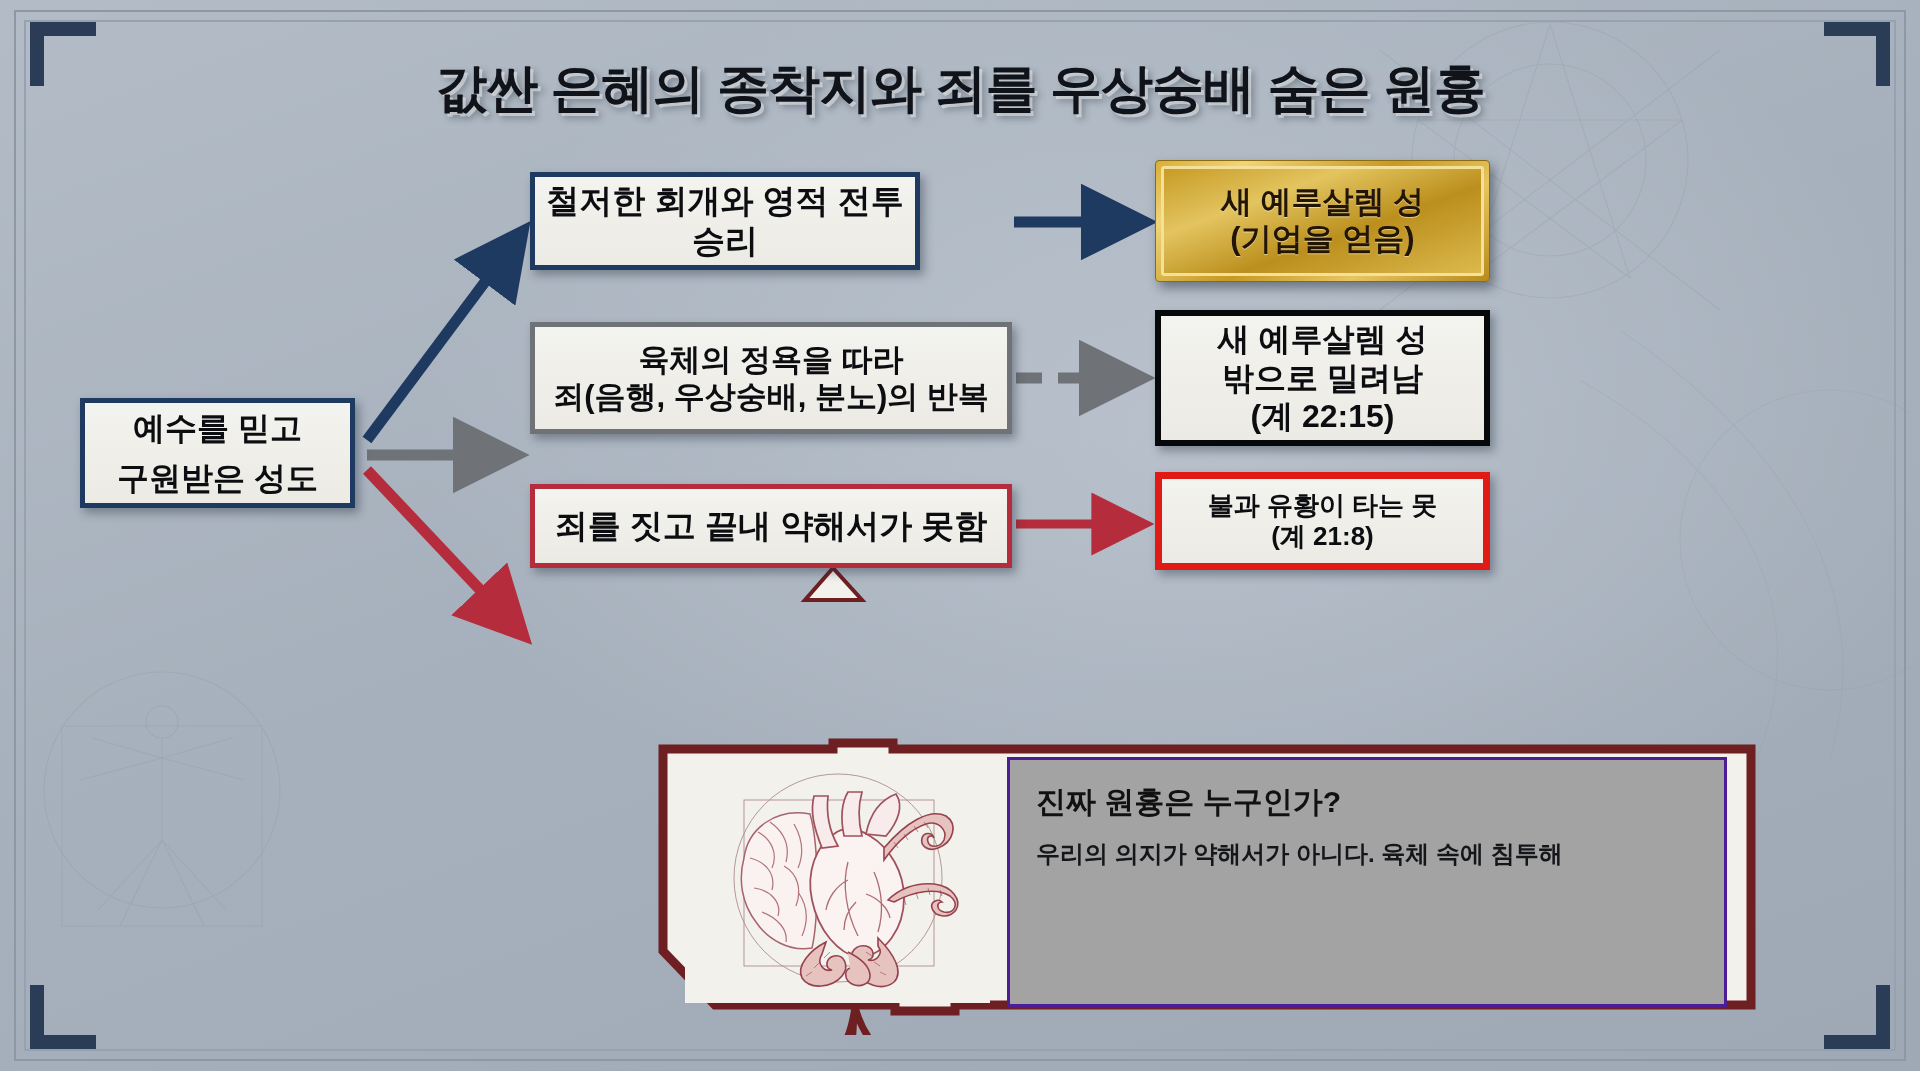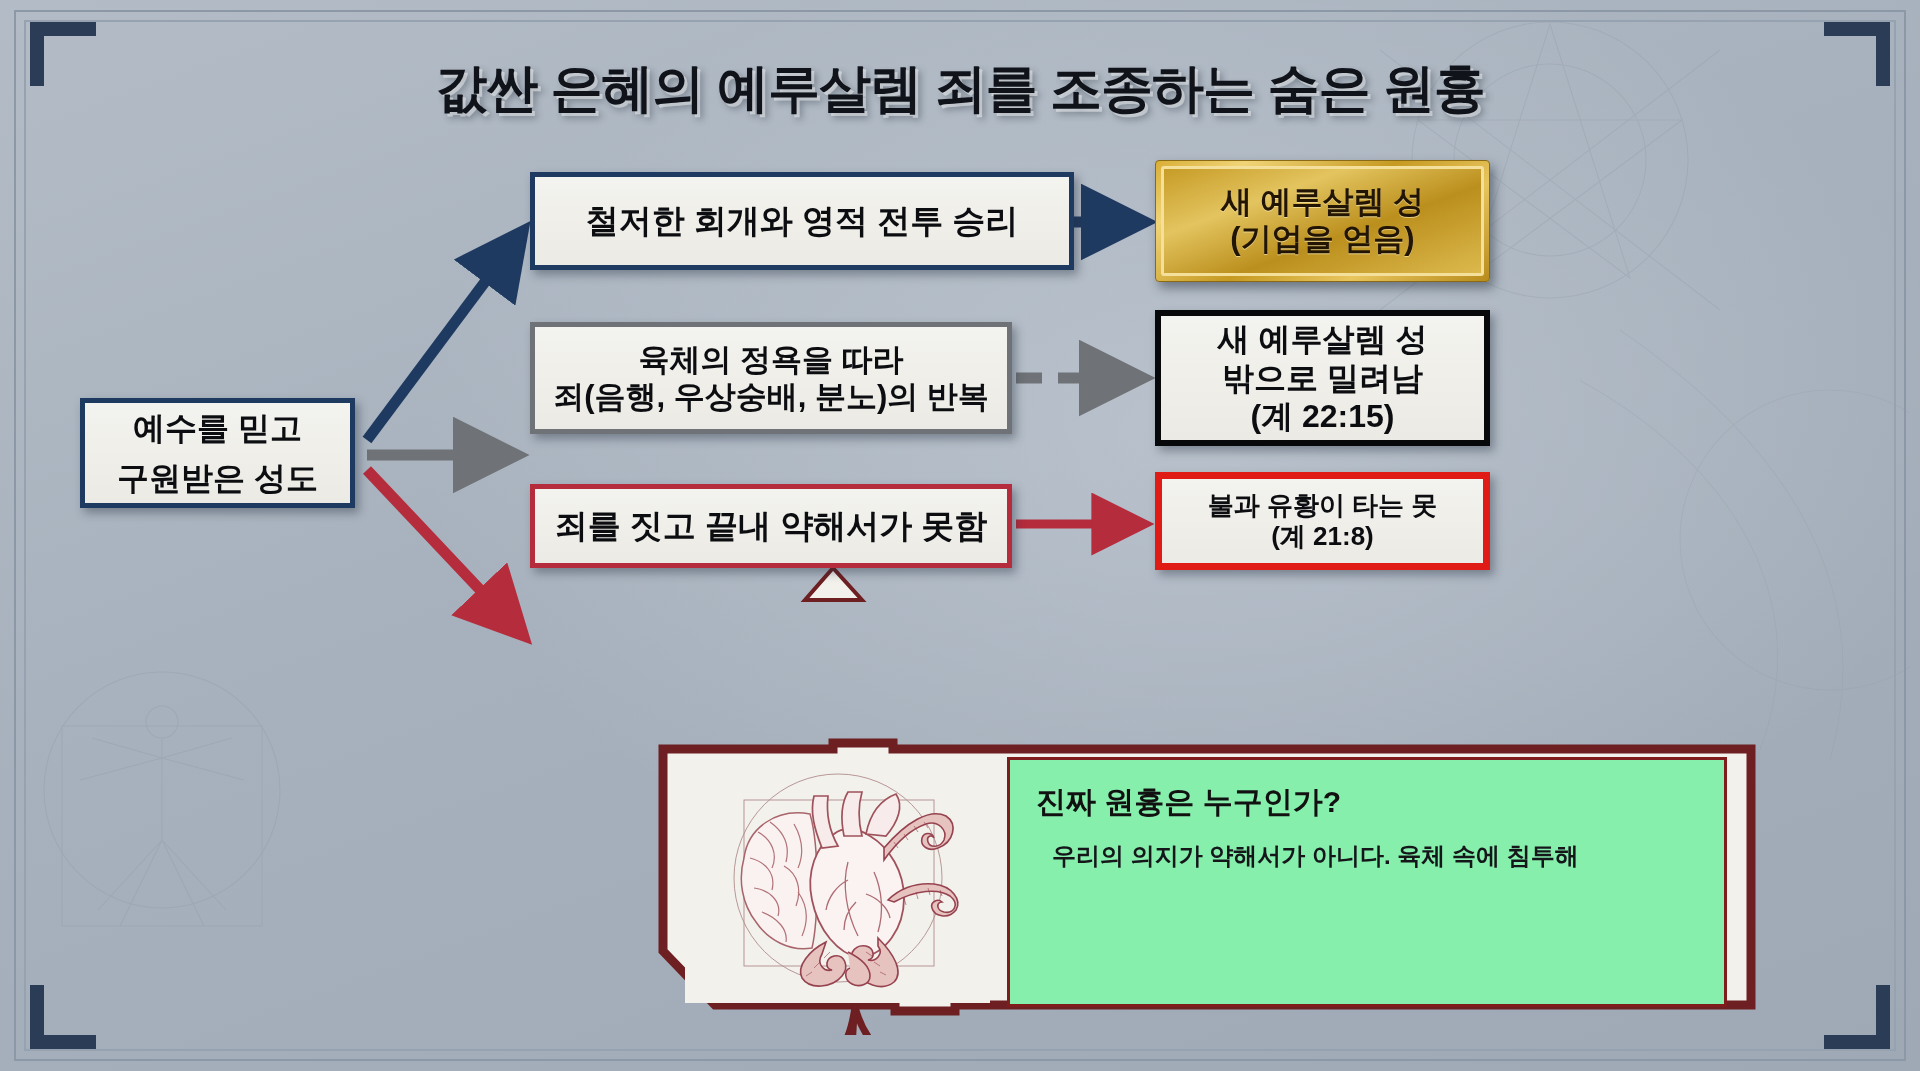--- a/index.html
+++ b/index.html
@@ -52,21 +52,21 @@
 
   .n-navy{border:5px solid #1f3a60;}
   .n-gray{border:5px solid #6f7377;}
   .n-red {border:5px solid #b52c3c;}
   .n-black{border:6px solid #07080a;}
   .n-redthick{border:7px solid #e01b16;}
 
   
   #node-source{left:80px;top:398px;width:275px;height:110px;font-size:32px;gap:12px;}
   
-  #node-r1{left:530px;top:172px;width:544px;height:98px;font-size:33px;text-align:center;}
+  #node-r1{left:530px;top:172px;width:390px;height:98px;font-size:33px;text-align:center;}
   
   #node-r2{left:530px;top:322px;width:482px;height:112px;font-size:31px;}
   
   #node-r3{left:530px;top:484px;width:482px;height:84px;font-size:33px;}
   
   #node-o2{left:1155px;top:310px;width:335px;height:136px;font-size:32px;}
   #node-o3{left:1155px;top:472px;width:335px;height:98px;font-size:26px;}
 
   
   #node-o1{position:absolute;left:1155px;top:160px;width:335px;height:122px;
@@ -84,24 +84,24 @@
   
   .conn{position:absolute;left:0;top:0;width:1920px;height:1071px;pointer-events:none;}
 
   
   #callout{position:absolute;left:655px;top:735px;width:1104px;height:300px;}
   #callout .cframe{position:absolute;inset:0;}
   #callout .illus{position:absolute;left:30px;top:20px;width:305px;height:248px;
       background:#f2f1ec;display:flex;align-items:center;justify-content:center;
       overflow:hidden;}
   #callout .panel{position:absolute;left:352px;top:22px;width:720px;height:250px;
-      box-sizing:border-box;border:3px solid #7f1d1d;background:#86efac;
+      box-sizing:border-box;border:3px solid #4c1d95;background:#a3a3a3;
       padding:22px 26px 16px 26px;}
   #callout .panel h3{margin:0 0 14px 0;font-size:30px;font-weight:bold;color:#111;}
-  #callout .panel p{margin:16px;font-size:24px;font-weight:bold;color:#14161a;line-height:1.42;}
+  #callout .panel p{margin:0;font-size:24px;font-weight:bold;color:#14161a;line-height:1.42;}
   #callout .panel p span{display:block;}
 </style>
 </head>
 <body>
 
 <div class="stage"></div>
 
 <div class="wm" style="left:1340px;top:10px;width:420px;height:330px;">
   <svg width="420" height="330" viewBox="0 0 420 330">
     <g fill="none" stroke="#8e99a6" stroke-width="1.1">
@@ -145,21 +145,21 @@
   </div>
 <div class="corner c-bl">
     <i class="h"></i>
     <i class="v"></i>
   </div>
 <div class="corner c-br">
     <i class="h"></i>
     <i class="v"></i>
   </div>
 
-<div class="title">값싼 은혜의 예루살렘 죄를 조종하는 숨은 원흉</div>
+<div class="title">값싼 은혜의 종착지와 죄를 우상숭배 숨은 원흉</div>
 
 <svg class="conn">
   <defs>
     <marker id="ah-navy" markerWidth="7" markerHeight="7" refX="5.4" refY="3.5" orient="auto">
       <path d="M0,0 L7,3.5 L0,7 z" fill="#1f3a60"></path>
     </marker>
     <marker id="ah-gray" markerWidth="7" markerHeight="7" refX="5.4" refY="3.5" orient="auto">
       <path d="M0,0 L7,3.5 L0,7 z" fill="#6f7377"></path>
     </marker>
     <marker id="ah-red" markerWidth="7" markerHeight="7" refX="5.4" refY="3.5" orient="auto">

